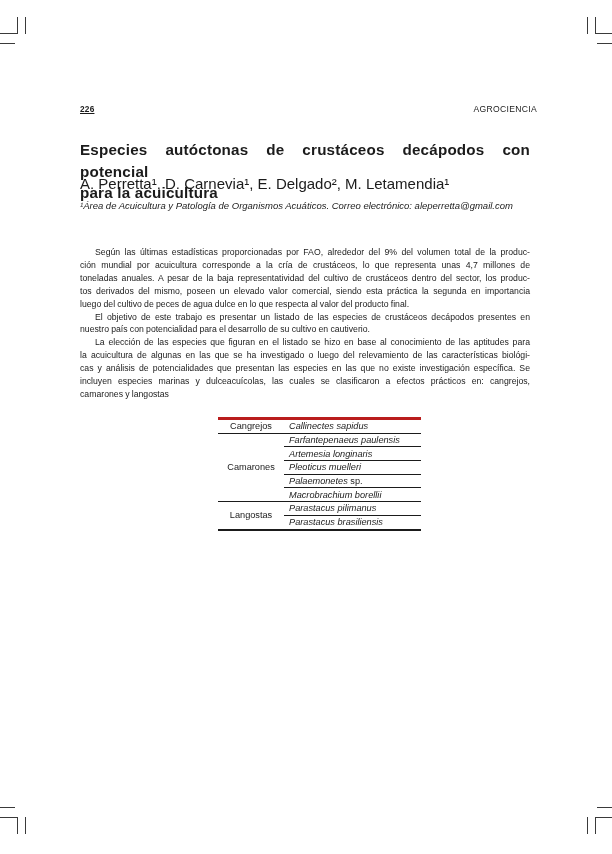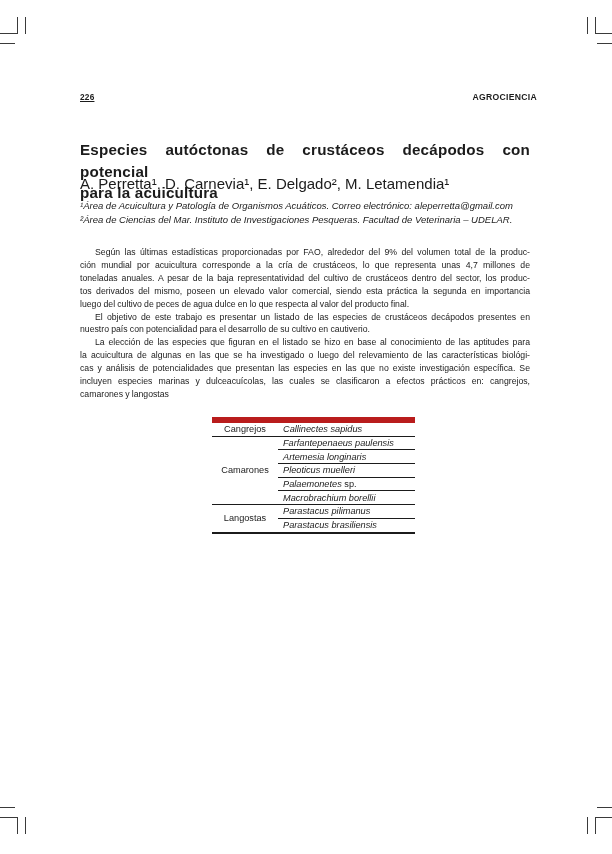--- a/index.html
+++ b/index.html
@@ -13,21 +13,21 @@
   }
   
   .mark { position: absolute; background: #3a3a3a; }
 
   
   .header {
     position: absolute; left: 80px; top: 92px; width: 457px;
     display: flex; justify-content: space-between; align-items: baseline;
   }
   .pagenum  { font-size: 8.3px; font-weight: bold; letter-spacing: 0.2px; text-decoration: underline; }
-  .journal  { font-size: 8.6px; font-weight: bold; letter-spacing: 0.3px; }
+  .journal  { font-size: 8.6px; font-weight: normal; letter-spacing: 0.3px; margin-top: 12px; }
 
   
   .title {
     position: absolute; left: 80px; top: 139px; width: 450px;
     font-size: 15.2px; font-weight: bold; line-height: 21.5px;
     letter-spacing: 0.2px;
   }
   .title .jline { text-align: justify; text-align-last: justify; }
 
   .authors {
@@ -47,23 +47,23 @@
   .closing {
     position: absolute; left: 80px; top: 547px; width: 450px;
     font-size: 8.7px; line-height: 12.9px; word-spacing: -0.2px;
   }
   .bline { text-align: justify; text-align-last: justify; }
   .bline.first { text-indent: 15px; }
   .bline.last  { text-align: left; text-align-last: left; }
 
   
   .stable {
-    position: absolute; left: 212px; top: 417px;
+    position: absolute; left: 218px; top: 417px;
     border-collapse: collapse;
-    border-top: 6px solid #b91c1c;
+    border-top: 3px solid #b91c1c;
   }
   .stable td {
     border-bottom: 1px solid #1b1b1b;
     height: 12.7px; padding: 0;
     font-size: 9.2px;
   }
   .stable td.cat { width: 66px; text-align: center; vertical-align: middle; font-style: normal; }
   .stable td.sp  { width: 132px; padding-left: 5px; vertical-align: middle; }
   .stable td.sp i { font-style: italic; margin-top: 31px; }
   .stable td.sp .rm { font-style: normal; }
@@ -101,21 +101,20 @@
 
   <div class="title">
     <div class="jline">Especies autóctonas de crustáceos decápodos con potencial</div>
     <div>para la acuicultura</div>
   </div>
 
   <div class="authors">A. Perretta¹, D. Carnevia¹, E. Delgado², M. Letamendia¹</div>
 
   <div class="affils">
     <div>¹Área de Acuicultura y Patología de Organismos Acuáticos. Correo electrónico: aleperretta@gmail.com</div>
-    <div>²Área de Ciencias del Mar. Instituto de Investigaciones Pesqueras. Facultad de Veterinaria – UDELAR.</div>
   </div>
 
   <div class="bodytext">
     <div class="bline first">Según las últimas estadísticas proporcionadas por FAO, alrededor del 9% del volumen total de la produc-</div>
     <div class="bline">ción mundial por acuicultura corresponde a la cría de crustáceos, lo que representa unas 4,7 millones de</div>
     <div class="bline">toneladas anuales. A pesar de la baja representatividad del cultivo de crustáceos dentro del sector, los produc-</div>
     <div class="bline">tos derivados del mismo, poseen un elevado valor comercial, siendo esta práctica la segunda en importancia</div>
     <div class="bline last">luego del cultivo de peces de agua dulce en lo que respecta al valor del producto final.</div>
 
     <div class="bline first">El objetivo de este trabajo es presentar un listado de las especies de crustáceos decápodos presentes en</div>

